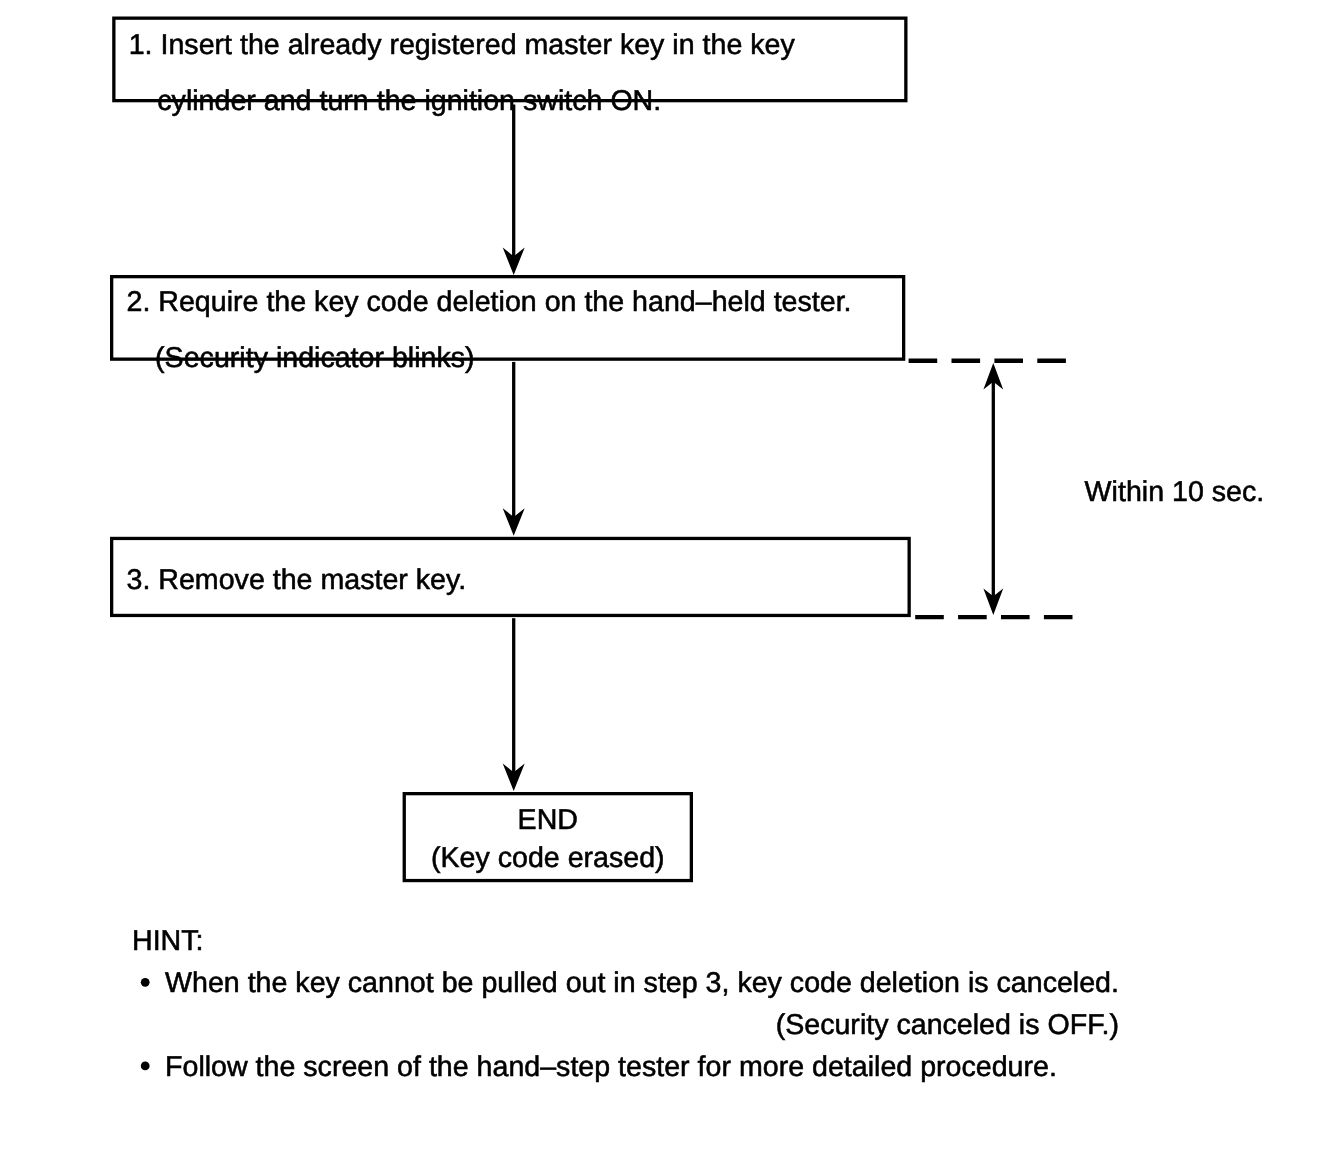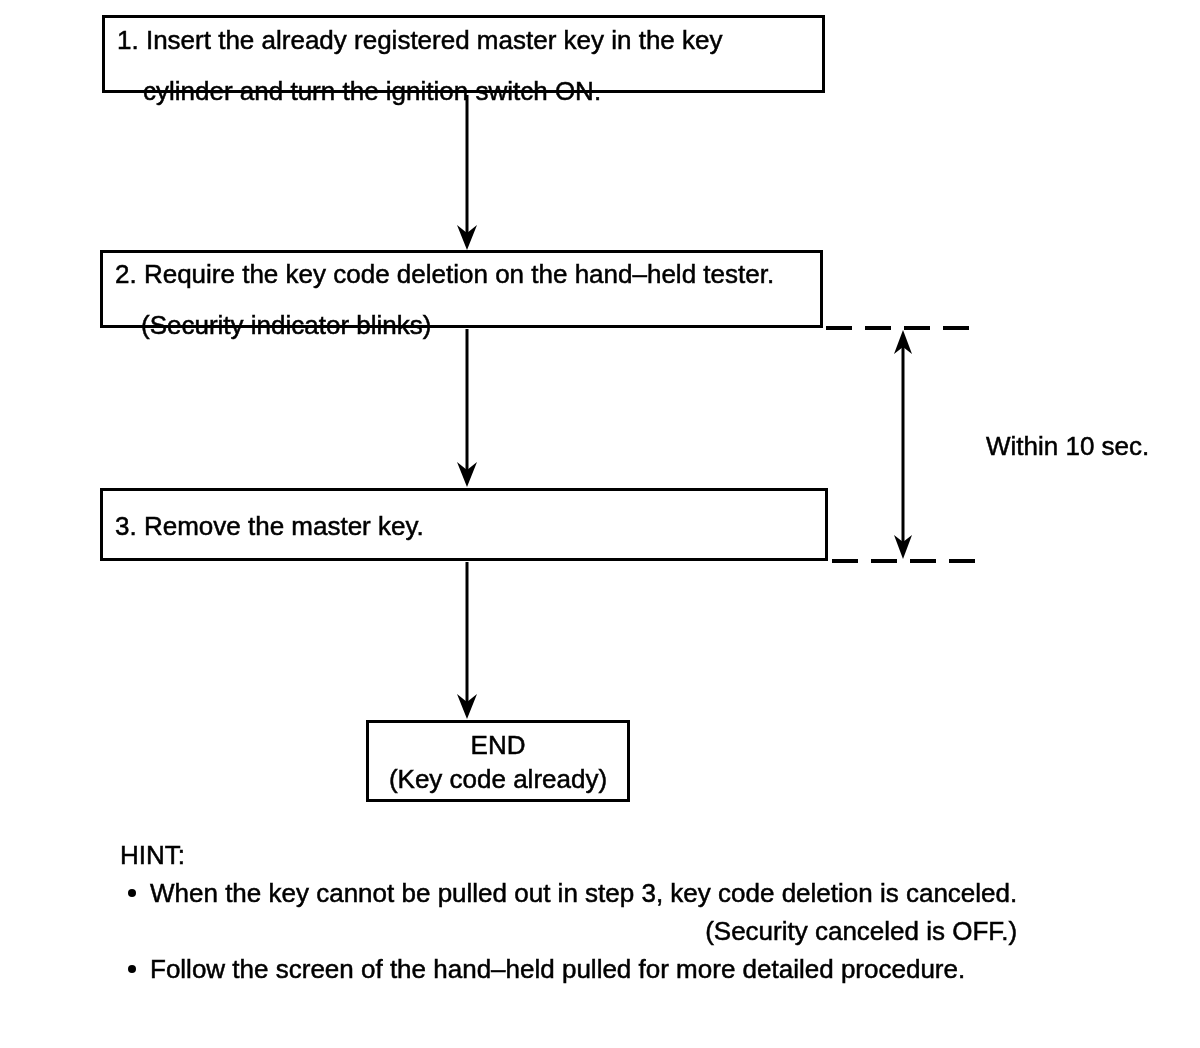--- a/index.html
+++ b/index.html
@@ -151,35 +151,35 @@
   </div>
 
   <div id="step3" class="box">
     <div class="bl">3. Remove the master key.</div>
   </div>
 
   <div class="timing-label">Within 10 sec.</div>
 
   <div id="endbox" class="box">
     <div class="bl">END</div>
-    <div class="bl">(Key code already)</div>
+    <div class="bl">(Key code erased)</div>
   </div>
 
   <div class="hint">
     <div class="hint-title">HINT:</div>
 
     <div class="hint-item">
       <span class="bullet"></span>
       <div class="hint-text">
         <div class="hline">When the key cannot be pulled out in step 3, key code deletion is canceled.</div>
         <div class="hline cont">(Security canceled is OFF.)</div>
       </div>
     </div>
 
     <div class="hint-item">
       <span class="bullet"></span>
       <div class="hint-text">
-        <div class="hline">Follow the screen of the hand–held pulled for more detailed procedure.</div>
+        <div class="hline">Follow the screen of the hand–step tester for more detailed procedure.</div>
       </div>
     </div>
   </div>
 
 </div>
 
 </body></html>

